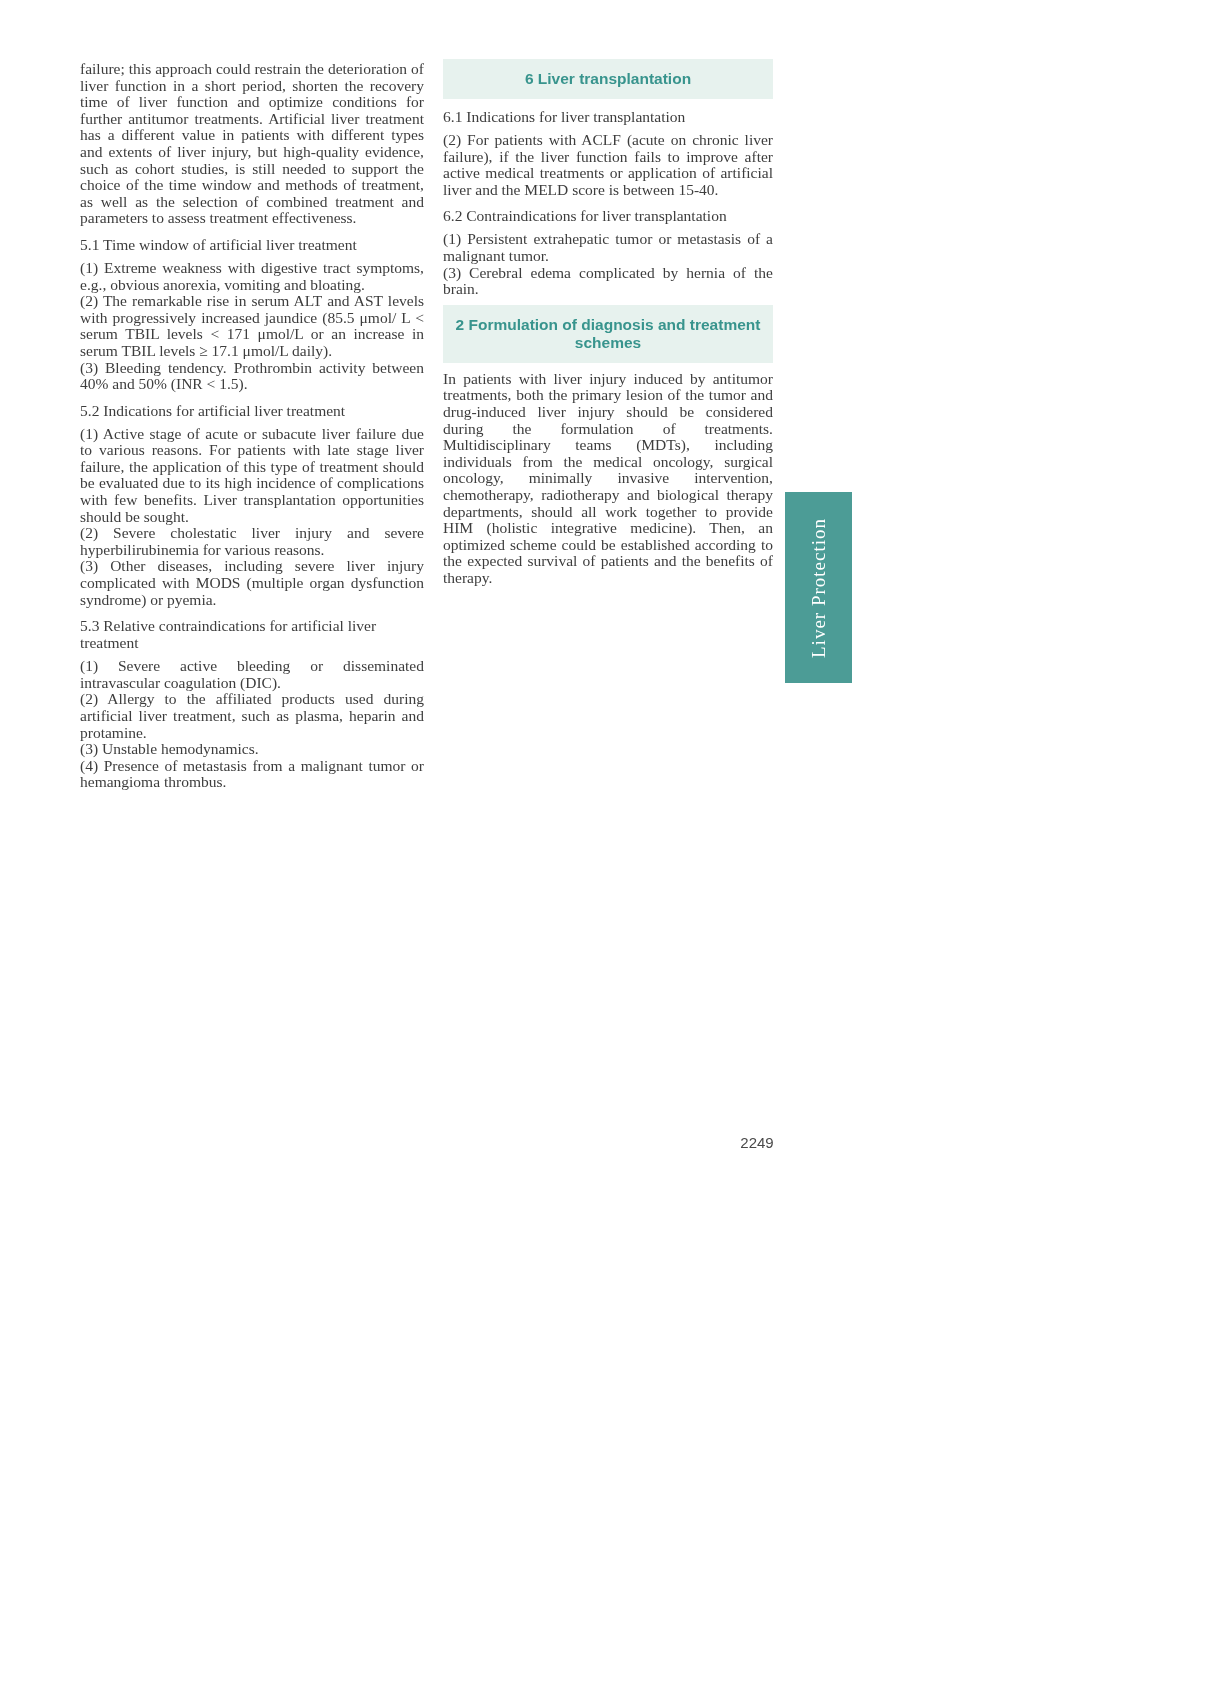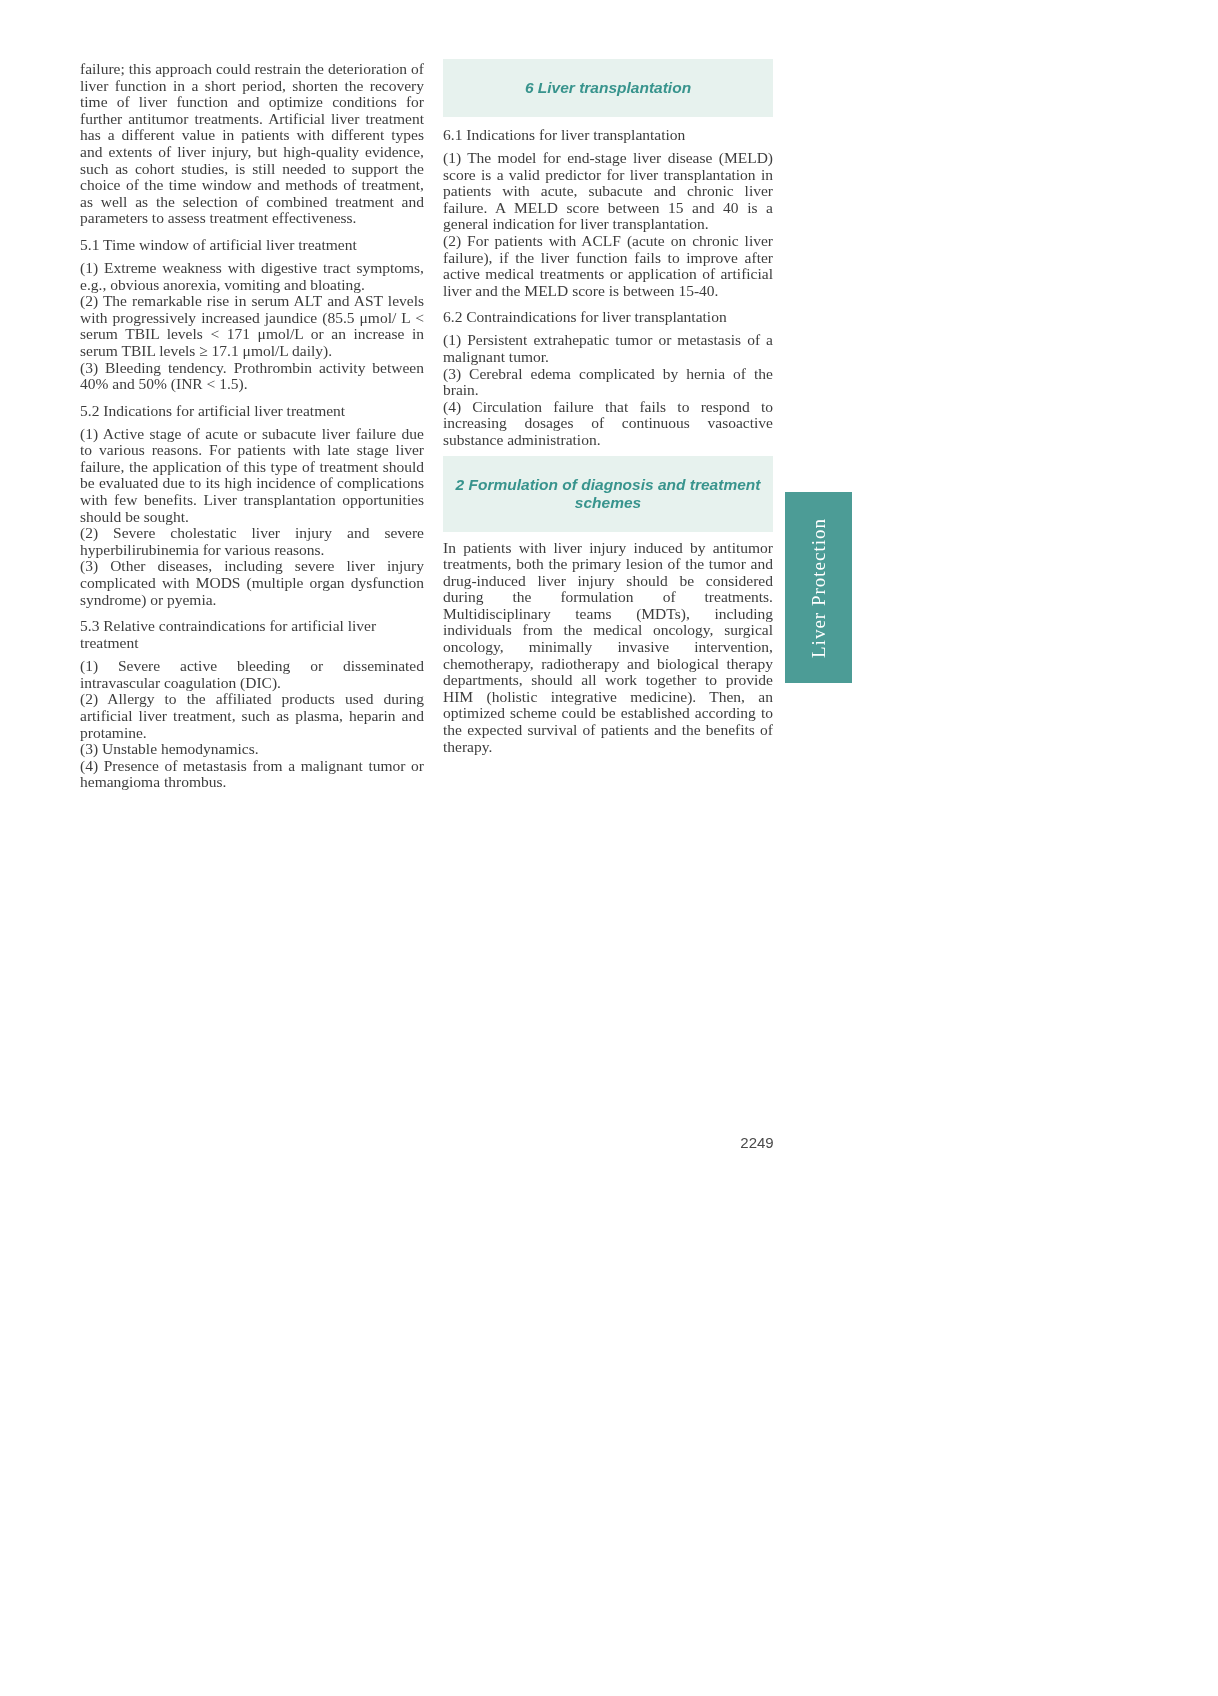--- a/index.html
+++ b/index.html
@@ -20,21 +20,21 @@
   p.item { margin: 0; }
   h3.subhead {
     font-size: 15.5px; font-weight: normal; line-height: 17px;
     margin: 9px 0 7px 0; text-align: left;
   }
   .banner {
     background: var(--banner_bg, #e7f2ee);
     color: var(--banner_fg, #38948d);
     font-family: "Liberation Sans", sans-serif;
     font-weight: bold; font-size: 15.5px; line-height: 18px;
-    text-align: center; padding: 20px 6px; margin: 0 0 8px 0; font-style: italic;
+    text-align: center; padding: 11px 6px; margin: 0 0 8px 0;
   }
   .banner.mid { margin-top: 7px; }
 
   .side-tab {
     position: absolute; left: 785px; top: 492px; width: 67px; height: 191px;
     background: var(--tab_bg, #4c9c96);
     display: flex; align-items: center; justify-content: center;
   }
   .side-tab .vtext {
     writing-mode: vertical-rl; transform: rotate(180deg);
@@ -71,27 +71,25 @@
     <p class="item">(1) Severe active bleeding or disseminated intravascular coagulation (DIC).</p>
     <p class="item">(2) Allergy to the affiliated products used during artificial liver treatment, such as plasma, heparin and protamine.</p>
     <p class="item">(3) Unstable hemodynamics.</p>
     <p class="item">(4) Presence of metastasis from a malignant tumor or hemangioma thrombus.</p>
   </div>
 
   <div class="col col-right">
     <div class="banner">6 Liver transplantation</div>
 
     <h3 class="subhead">6.1 Indications for liver transplantation</h3>
-    <p class="item">(1) The model for end-stage liver disease (MELD) score is a valid predictor for liver transplantation in patients with acute, subacute and chronic liver failure. A MELD score between 15 and 40 is a general indication for liver transplantation.</p>
     <p class="item">(2) For patients with ACLF (acute on chronic liver failure), if the liver function fails to improve after active medical treatments or application of artificial liver and the MELD score is between 15-40.</p>
 
     <h3 class="subhead">6.2 Contraindications for liver transplantation</h3>
     <p class="item">(1) Persistent extrahepatic tumor or metastasis of a malignant tumor.</p>
     <p class="item">(3) Cerebral edema complicated by hernia of the brain.</p>
-    <p class="item">(4) Circulation failure that fails to respond to increasing dosages of continuous vasoactive substance administration.</p>
 
     <div class="banner mid">2 Formulation of diagnosis and treatment schemes</div>
     <p class="body-par">In patients with liver injury induced by antitumor treatments, both the primary lesion of the tumor and drug-induced liver injury should be considered during the formulation of treatments. Multidisciplinary teams (MDTs), including individuals from the medical oncology, surgical oncology, minimally invasive intervention, chemotherapy, radiotherapy and biological therapy departments, should all work together to provide HIM (holistic integrative medicine). Then, an optimized scheme could be established according to the expected survival of patients and the benefits of therapy.</p>
   </div>
 
   <div class="side-tab">
     <span class="vtext">Liver Protection</span>
   </div>
 
   <div class="page-number">2249</div>

